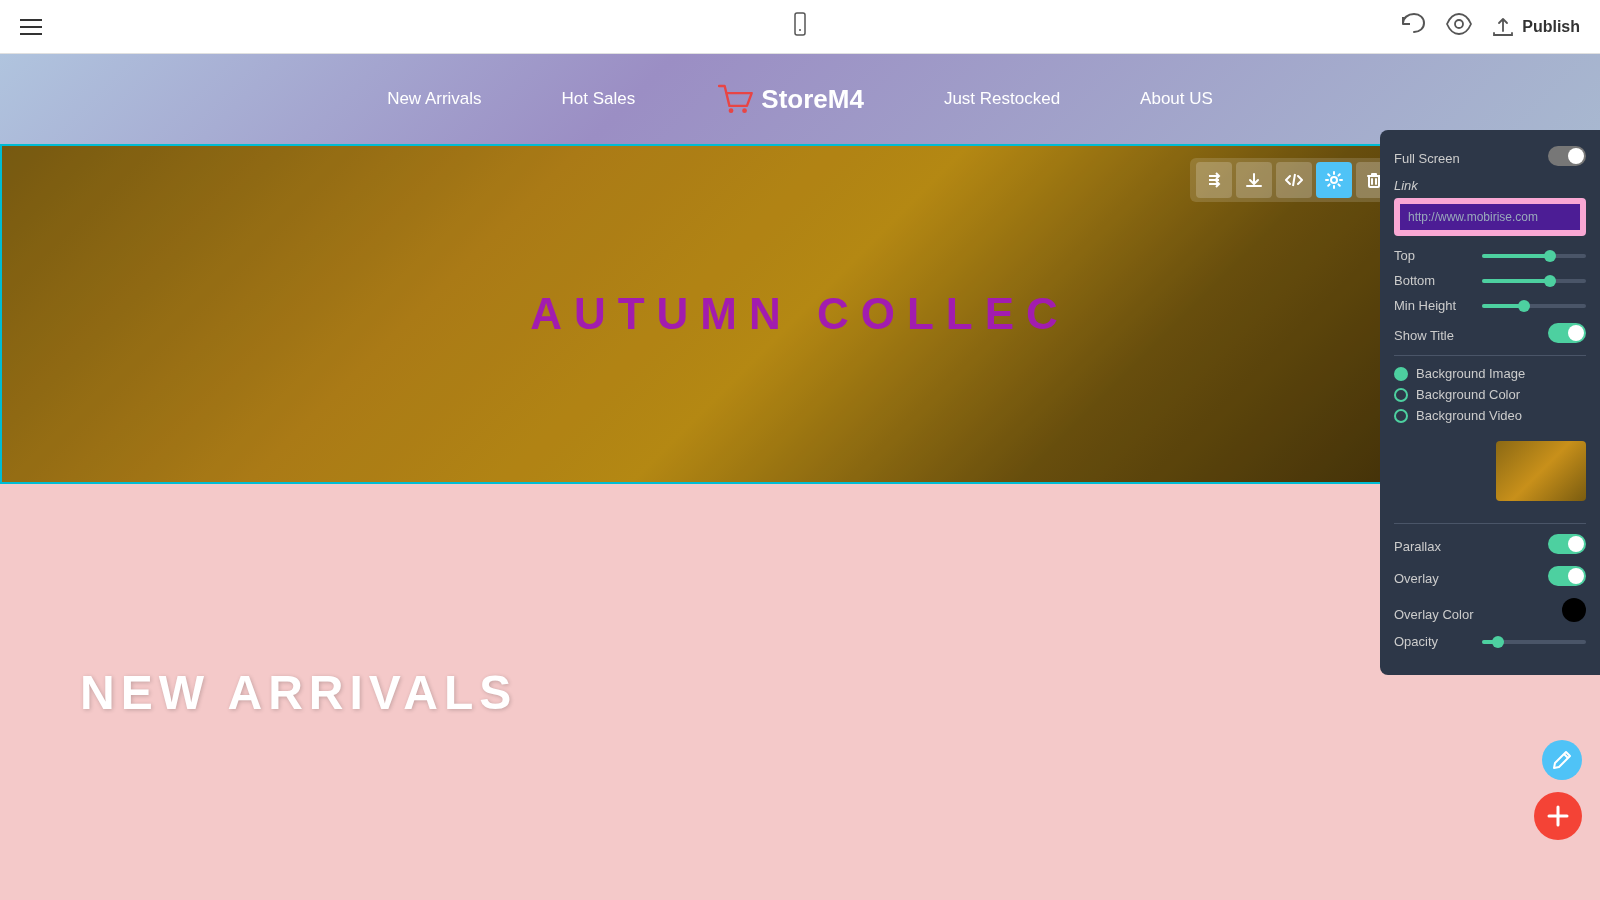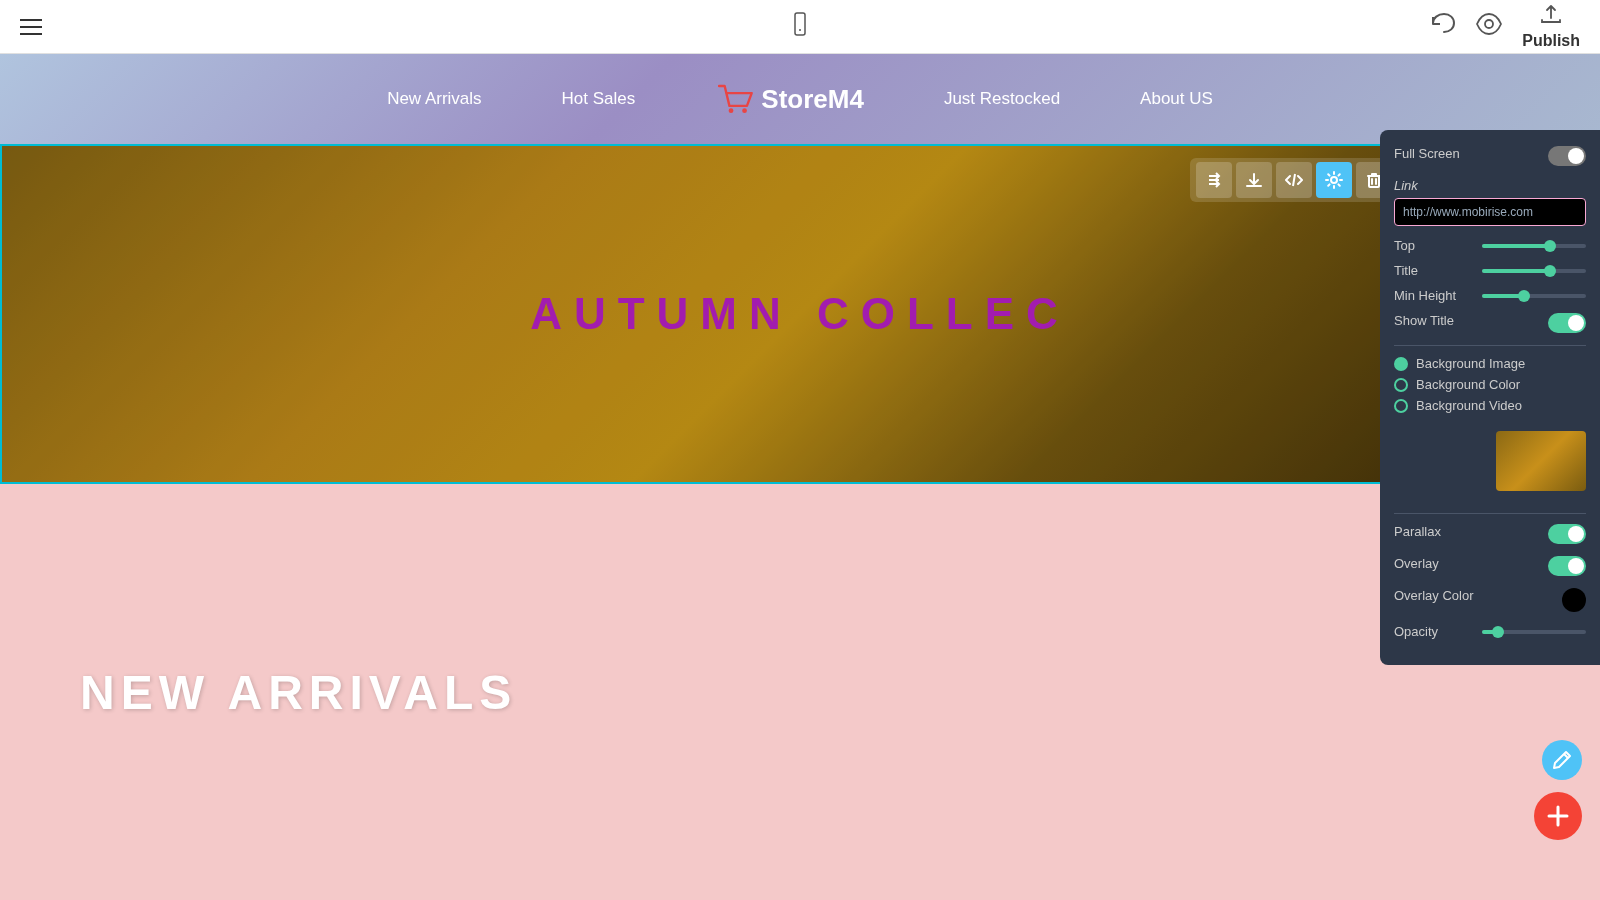--- a/index.html
+++ b/index.html
@@ -21,21 +21,21 @@
     .top-bar-left { display: flex; align-items: center; gap: 8px; }
     .hamburger { display: flex; flex-direction: column; gap: 5px; cursor: pointer; }
     .hamburger span { display: block; width: 22px; height: 2px; background: #333; }
     .top-bar-center { position: absolute; left: 50%; transform: translateX(-50%); }
     .phone-icon { font-size: 22px; color: #555; }
     .top-bar-right { display: flex; align-items: center; gap: 20px; }
     .undo-icon, .preview-icon { font-size: 20px; color: #555; cursor: pointer; }
     .publish-btn {
       display: flex; align-items: center; gap: 8px;
       background: none; border: none; cursor: pointer;
-      font-size: 16px; font-weight: 600; color: #333; flex-direction: column;
+      font-size: 16px; font-weight: 600; color: #333;
     }
 
     
     .nav-bar {
       width: 100%;
       height: 90px;
       background: linear-gradient(135deg, #b0c4de 0%, #9b8ec4 40%, #a8b8d0 100%);
       display: flex;
       align-items: center;
       justify-content: center;
@@ -127,21 +127,21 @@
       width: 220px;
       background: #2d3748;
       color: #e0e0e0;
       border-radius: 8px 0 0 8px;
       padding: 16px 14px;
       z-index: 200;
       font-size: 13px;
     }
     .settings-row {
       display: flex;
-      align-items: flex-start;
+      align-items: flex-end;
       justify-content: space-between;
       margin-bottom: 12px;
       gap: 16px;
     }
     .settings-label { color: #ccc; font-size: 13px; }
     .toggle {
       width: 38px; height: 20px;
       background: #555;
       border-radius: 10px;
       position: relative;
@@ -157,22 +157,22 @@
       top: 2px;
       transition: left 0.2s;
     }
     .toggle.on::after { left: 20px; }
     .toggle.off::after { left: 2px; }
     .toggle.gray { background: #777; }
     .toggle.gray::after { left: 20px; }
 
     .link-input {
       width: 100%;
-      background: #000000;
-      border: 1px solid #f9a8d4;
+      background: #4c1d95;
+      border: 6px solid #f9a8d4;
       color: #9ab;
       padding: 6px 8px;
       border-radius: 4px;
       font-size: 12px;
       margin-bottom: 12px;
     }
     .slider-row {
       display: flex;
       align-items: center;
       justify-content: center;
@@ -388,21 +388,21 @@
 
   <div class="slider-row">
     <span class="slider-label">Top</span>
     <div class="slider-track">
       <div class="slider-fill" style="width:65%;"></div>
       <div class="slider-thumb" style="left:calc(65% - 6px);"></div>
     </div>
   </div>
 
   <div class="slider-row">
-    <span class="slider-label">Title</span>
+    <span class="slider-label">Bottom</span>
     <div class="slider-track">
       <div class="slider-fill" style="width:65%;"></div>
       <div class="slider-thumb" style="left:calc(65% - 6px);"></div>
     </div>
   </div>
 
   <div class="slider-row">
     <span class="slider-label">Min Height</span>
     <div class="slider-track">
       <div class="slider-fill" style="width:40%;"></div>

